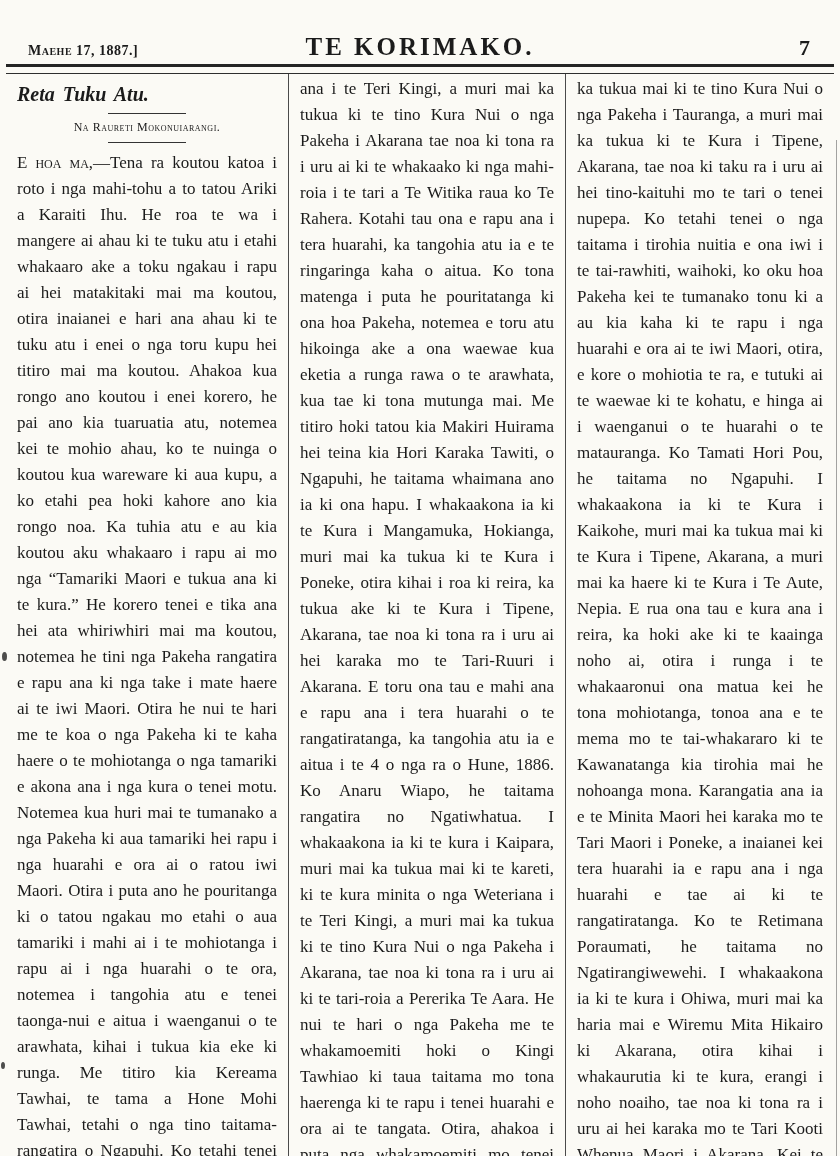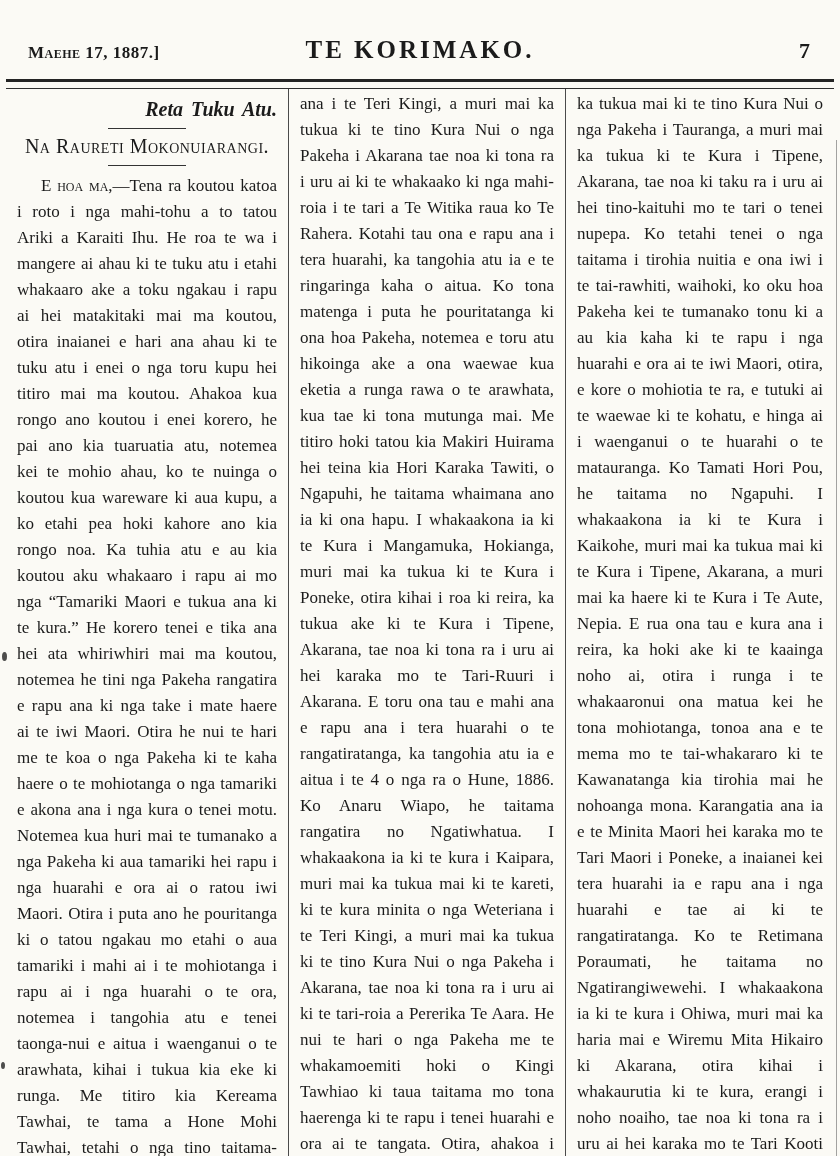--- a/index.html
+++ b/index.html
@@ -17,26 +17,26 @@
   
   .masthead {
     display: grid;
     grid-template-columns: 1fr auto 1fr;
     align-items: baseline;
     padding: 7px 28px 0 28px;
   }
   .masthead-date {
     font-variant: small-caps;
     font-weight: bold;
-    font-size: 17px;
+    font-size: 14px;
     letter-spacing: 0.5px;
     margin-top: 36px;
   }
   .masthead-title {
-    margin: 12px;
+    margin: 0;
     text-align: center;
     font-size: 25px;
     font-weight: bold;
     letter-spacing: 3px;
   }
   .masthead-page {
     text-align: right;
     font-size: 22px;
     font-weight: bold;
     padding-right: 2px;
@@ -53,36 +53,36 @@
     grid-template-columns: 282px 278px 1fr;
     height: 1107px;
     margin: 0 6px;
     overflow: hidden;
   }
   .col { padding: 0 11px; overflow: hidden; }
   .col-2 { border-left: 1px solid #4a4a4a; border-right: 1px solid #4a4a4a; }
   
   .article-heading {
     margin: 9px 0 0 0;
-    text-align: right;
+    text-align: left;
     font-style: italic;
     font-weight: bold;
     font-size: 20px;
     word-spacing: 3px;
   }
   .sep-rule {
     width: 78px;
     margin: 7px auto 6px auto;
     border: 0;
     border-top: 1.5px solid #333;
   }
   .byline {
     text-align: center;
     font-variant: small-caps;
-    font-size: 20px;
+    font-size: 12px;
     letter-spacing: 0.5px;
   }
   .section-heading {
     margin: 3px 0 0 0;
     text-align: center;
     font-weight: normal;
     font-size: 16.5px;
     line-height: 21px;
     letter-spacing: 1px;
     word-spacing: 4px;
@@ -91,21 +91,21 @@
   .body-text {
     margin: 0;
     font-size: 17px;
     line-height: 26px;
     text-align: justify;
     text-align-last: justify;
     word-spacing: 1px;
   }
   .col-1 .body-text { margin-top: 7px; }
   .col-2 .body-text, .col-3 .body-text { margin-top: 2px; }
-  .salutation { font-variant: small-caps; margin-left: 24px; }
+  .salutation { font-variant: small-caps; }
   .quote { }
   
   .page-edge {
     position: absolute;
     right: 3px; top: 140px; bottom: 0;
     width: 1.5px;
     background: #5a5a5a;
     opacity: 0.55;
   }
   .speck { position: absolute; background: #222; border-radius: 50%; opacity: .8; }

